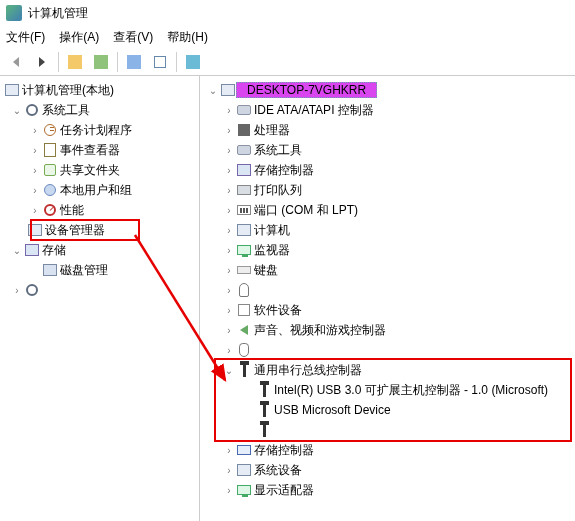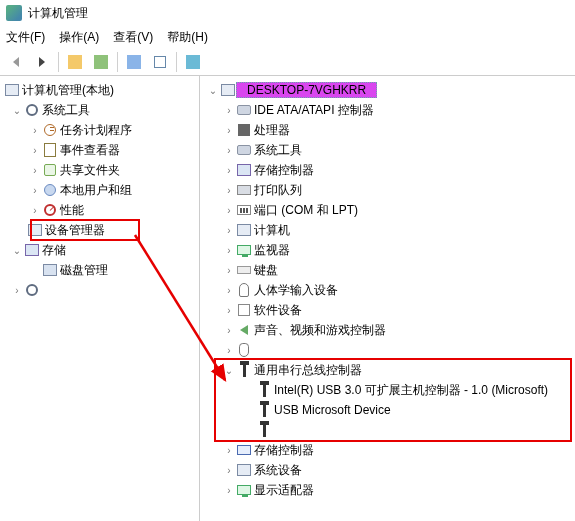--- a/index.html
+++ b/index.html
@@ -247,21 +247,20 @@
         <span class="ico">
           <span class="i-key"></span>
         </span>
         <span class="label">键盘</span>
       </div>
     <div class="tree-row" style="padding-left:22px">
         <span class="toggle">›</span>
         <span class="ico">
           <span class="i-body"></span>
         </span>
-        <span class="label">人体学输入设备</span>
       </div>
     <div class="tree-row" style="padding-left:22px">
         <span class="toggle">›</span>
         <span class="ico">
           <span class="i-soft"></span>
         </span>
         <span class="label">软件设备</span>
       </div>
     <div class="tree-row" style="padding-left:22px">
         <span class="toggle">›</span>

